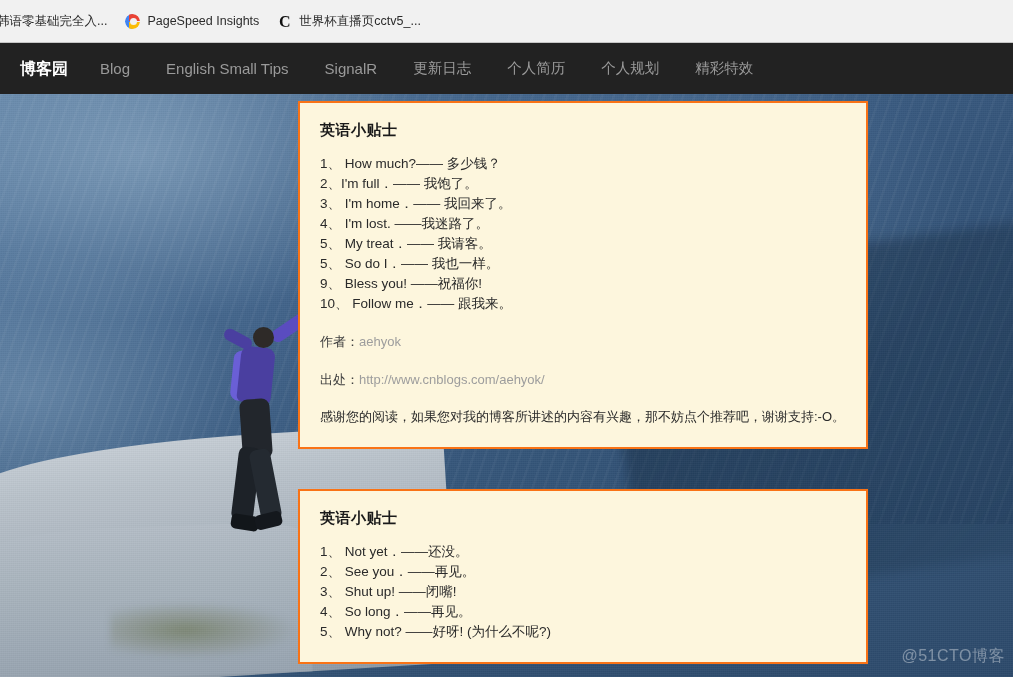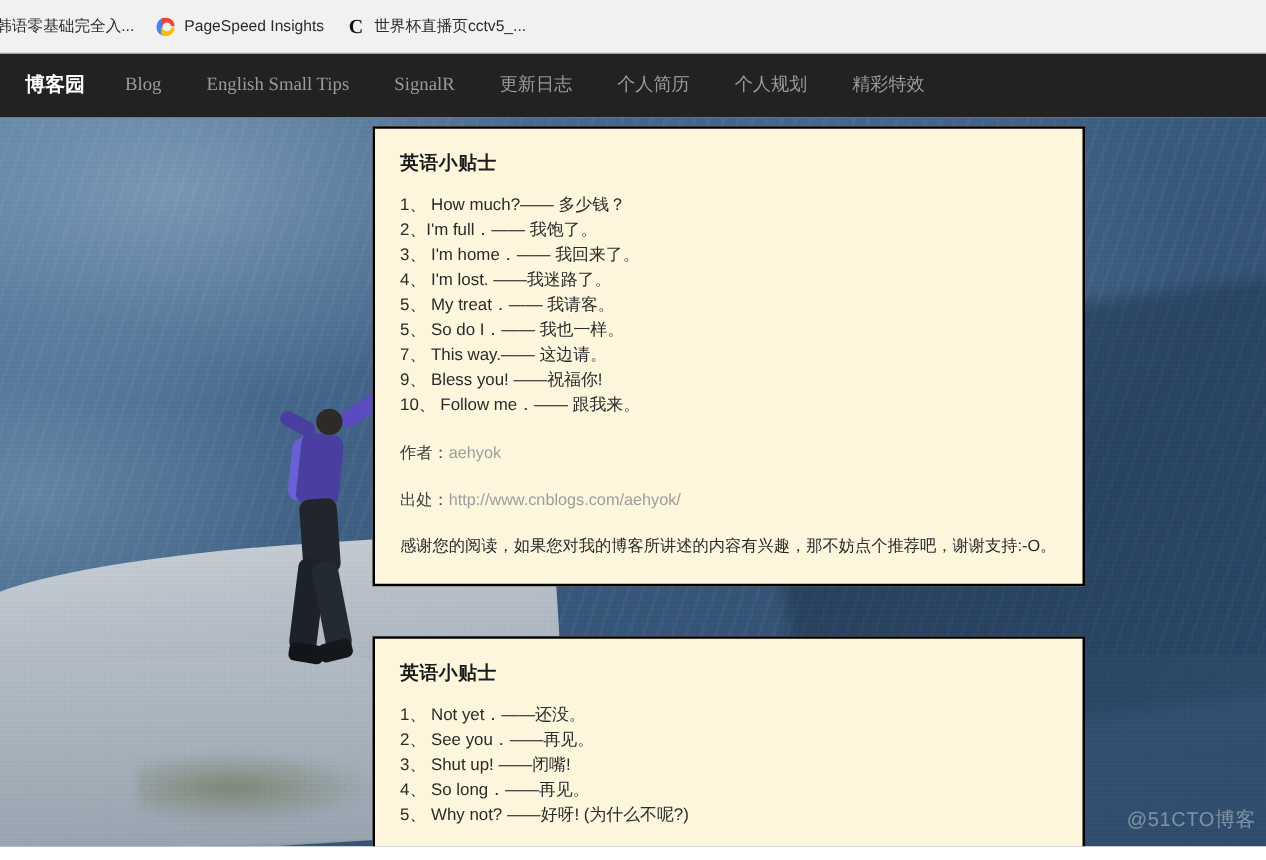--- a/index.html
+++ b/index.html
@@ -66,21 +66,21 @@
   .ico-c{ font-size:16px; line-height:15px; color:#111; font-weight:bold;
           font-family:"Liberation Serif",serif; text-align:center; }
 
   
   .sitenav{
     height:51px; background:#222222;
     display:flex; align-items:center; padding-left:8px;
   }
   .nav-item{
     color:#9a9a9a; font-size:15px; padding:0 18px; white-space:nowrap;
-    cursor:pointer; line-height:51px;font-family:Liberation Serif, serif;
+    cursor:pointer; line-height:51px;
   }
   .nav-item.brand{ color:#ffffff; font-weight:bold; font-size:16px; padding:0 14px 0 12px; }
   .nav-item.cn{ font-size:14.5px; }
 
   
   .stage{
     position:relative; width:1013px; height:583px; overflow:hidden;
     background:#3c5f86;
   }
   
@@ -178,21 +178,21 @@
   .wm-corner{
     position:absolute; right:8px; bottom:10px;
     font-size:16px; color:rgba(255,255,255,.38);
     white-space:nowrap; user-select:none; letter-spacing:.5px;
   }
 
   
   .cards{ position:absolute; left:298px; top:0; width:570px; }
   .card{
     background:#fdf6dd;
-    border:2px solid #000000;
+    border:2px solid #f97316;
     padding:18px 20px 20px 20px;
     margin-bottom:0;
   }
   .card + .spacer{ height:40px; }
   .card-title{
     font-size:15px; font-weight:bold; color:#1a1a1a;
     margin-bottom:14px; letter-spacing:.5px;
   }
   .tip-line{
     font-size:13.5px; color:#2a2a2a; line-height:20px;
@@ -282,21 +282,20 @@
 
     <div class="card card-top">
       <div class="card-title">英语小贴士</div>
 
       <div class="tip-line">1、 How much?—— 多少钱？</div>
       <div class="tip-line">2、I'm full．—— 我饱了。</div>
       <div class="tip-line">3、 I'm home．—— 我回来了。</div>
       <div class="tip-line">4、 I'm lost. ——我迷路了。</div>
       <div class="tip-line">5、 My treat．—— 我请客。</div>
       <div class="tip-line">5、 So do I．—— 我也一样。</div>
-      <div class="tip-line">7、 This way.—— 这边请。</div>
       <div class="tip-line">9、 Bless you! ——祝福你!</div>
       <div class="tip-line">10、 Follow me．—— 跟我来。</div>
 
       <div class="meta">
         <span class="lbl">作者：</span><span class="val">aehyok</span>
       </div>
       <div class="meta">
         <span class="lbl">出处：</span><span class="val">http://www.cnblogs.com/aehyok/</span>
       </div>
       <div class="thanks">感谢您的阅读，如果您对我的博客所讲述的内容有兴趣，那不妨点个推荐吧，谢谢支持:-O。</div>

